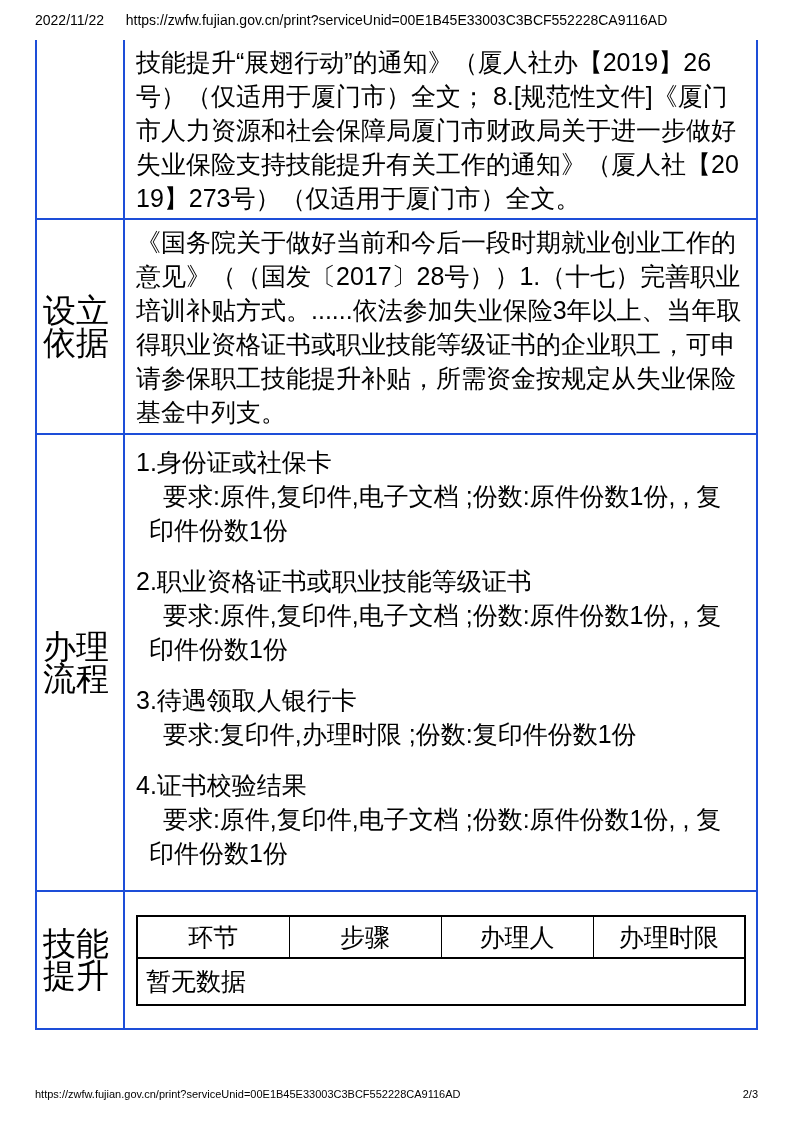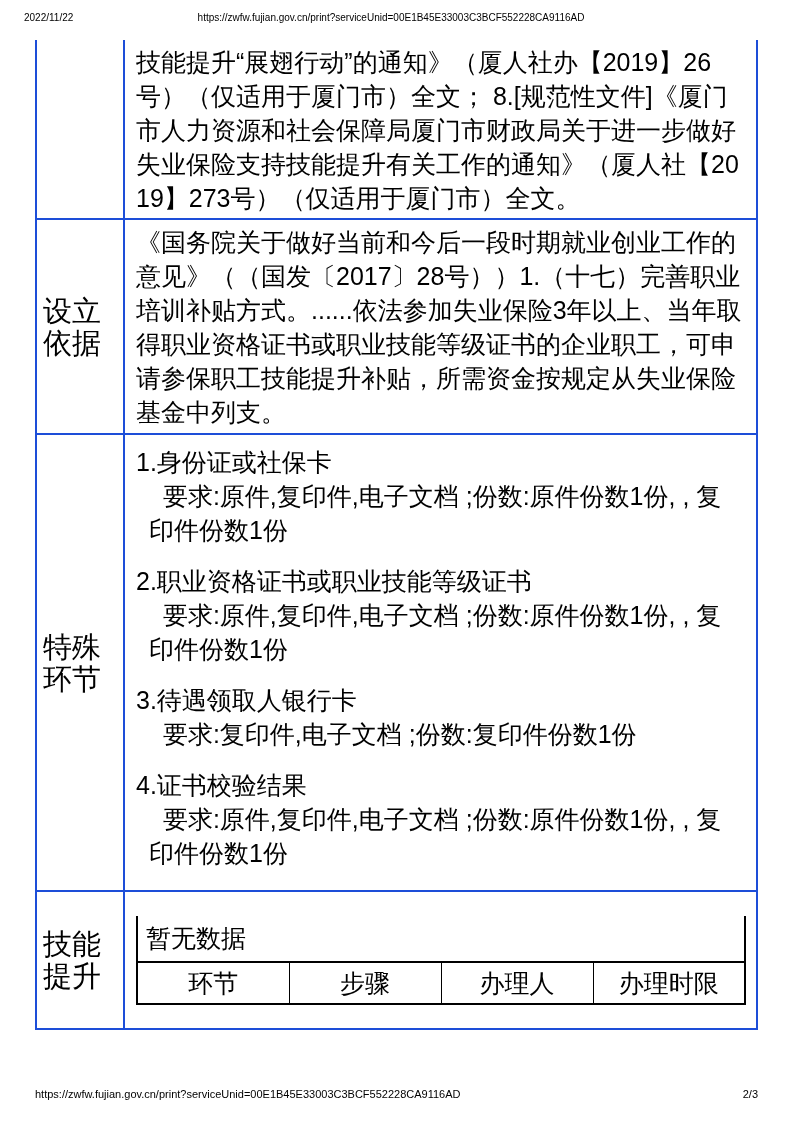--- a/index.html
+++ b/index.html
@@ -5,32 +5,32 @@
   html,body{margin:0;padding:0;}
   .page{
     position:relative;
     width:793px;height:1123px;
     background:#ffffff;
     color:#000000;
     font-family:"Liberation Sans","DejaVu Sans",sans-serif;
     overflow:hidden;
   }
   
-  .hdr{position:absolute;top:12px;left:24px;right:35px;height:16px;font-size:10px;}
+  .hdr{position:absolute;top:12px;left:35px;right:35px;height:16px;font-size:14px;}
   .hdr-date{position:absolute;left:0;top:0;}
   .hdr-url{position:absolute;left:0;right:0;top:0;text-align:center;}
   
   .ftr{position:absolute;top:1088px;left:35px;right:35px;font-size:11px;display:flex;justify-content:space-between;}
   
   .table-clip{position:absolute;top:40px;left:35px;width:723px;height:1045px;overflow:hidden;}
   table.main{border-collapse:collapse;width:723px;table-layout:fixed;}
   table.main td{border:2px solid #1d4ed8;vertical-align:middle;word-break:break-all;}
   table.main tr.r1 td{border-top:none;vertical-align:top;margin-top:27px;}
   col.c-label{width:88px;}
-  .label{font-size:29px;line-height:32px;padding:2px 3px 2px 6px;}
+  .label{font-size:33px;line-height:32px;padding:2px 3px 2px 6px;}
   .content{font-size:25px;line-height:34px;padding:3px 14px 3px 11px;}
   tr.r1 .content{padding-top:5px;}
   tr.r4 .content{vertical-align:top;padding-top:10px;}
   .material{margin-bottom:17px;}
   .m-req{white-space:pre-wrap;margin-left:13px;}
   
   table.flow{border-collapse:collapse;width:610px;table-layout:fixed;margin:0;}
   table.flow th{border:1px solid #000000;border-top:2px solid #000000;border-bottom:2px solid #000000;
     font-weight:normal;font-size:25px;height:40px;text-align:center;padding:0;}
   table.flow th:first-child{border-left:2px solid #000000;}
@@ -61,54 +61,54 @@
         <td class="content">技能提升“展翅行动”的通知》（厦人社办【2019】26号）（仅适用于厦门市）全文； 8.[规范性文件]《厦门市人力资源和社会保障局厦门市财政局关于进一步做好失业保险支持技能提升有关工作的通知》（厦人社【2019】273号）（仅适用于厦门市）全文。</td>
       </tr>
 
       <tr class="r2">
         <td class="label" style="height:209px">设立依据</td>
         <td class="content">《国务院关于做好当前和今后一段时期就业创业工作的意见》（（国发〔2017〕28号））1.（十七）完善职业培训补贴方式。......依法参加失业保险3年以上、当年取得职业资格证书或职业技能等级证书的企业职工，可申请参保职工技能提升补贴，所需资金按规定从失业保险基金中列支。</td>
       </tr>
 
 
       <tr class="r4">
-        <td class="label" style="height:423px">特殊环节</td>
+        <td class="label" style="height:423px">办理流程</td>
         <td class="content">
           <div class="material">
             <div class="m-name">1.身份证或社保卡</div>
             <div class="m-req">  要求:原件,复印件,电子文档 ;份数:原件份数1份, , 复印件份数1份</div>
           </div>
           <div class="material">
             <div class="m-name">2.职业资格证书或职业技能等级证书</div>
             <div class="m-req">  要求:原件,复印件,电子文档 ;份数:原件份数1份, , 复印件份数1份</div>
           </div>
           <div class="material">
             <div class="m-name">3.待遇领取人银行卡</div>
-            <div class="m-req">  要求:复印件,电子文档 ;份数:复印件份数1份</div>
+            <div class="m-req">  要求:复印件,办理时限 ;份数:复印件份数1份</div>
           </div>
           <div class="material">
             <div class="m-name">4.证书校验结果</div>
             <div class="m-req">  要求:原件,复印件,电子文档 ;份数:原件份数1份, , 复印件份数1份</div>
           </div>
         </td>
       </tr>
 
       <tr class="r5">
         <td class="label" style="height:132px">技能提升</td>
         <td class="content">
           <table class="flow">
             <tbody>
                   <tr>
-              <td class="flow-empty" colspan="4">暂无数据</td>
-            </tr>
-            <tr>
               <th>环节</th>
               <th>步骤</th>
               <th>办理人</th>
               <th>办理时限</th>
+            </tr>
+            <tr>
+              <td class="flow-empty" colspan="4">暂无数据</td>
             </tr>
           </tbody>
               </table>
         </td>
       </tr>
 
     </tbody>
       </table>
   </div>
 

